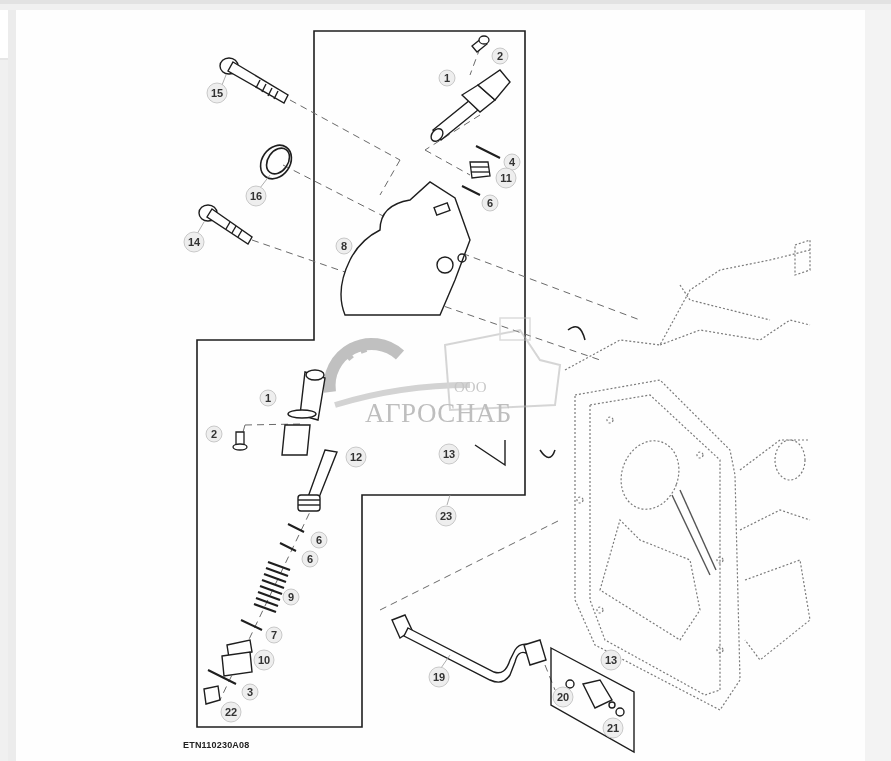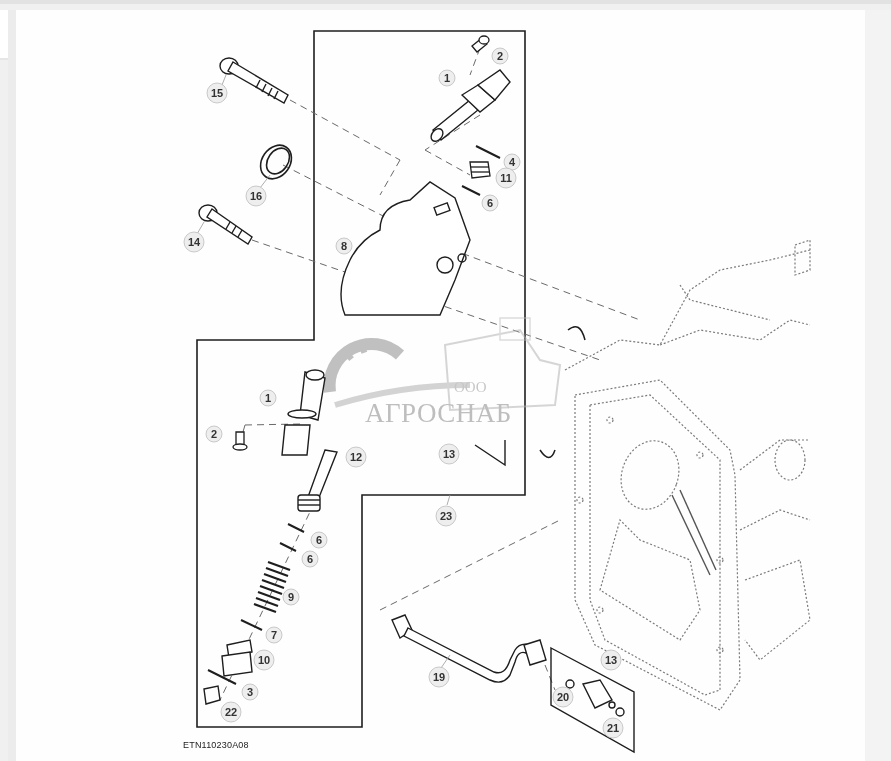--- a/index.html
+++ b/index.html
@@ -10,21 +10,21 @@
   .topbar { position:absolute; left:0; top:0; width:891px; height:4px; background:#e2e2e2; }
   .left-panel { position:absolute; left:0; top:10px; width:8px; height:48px; background:#ffffff; border-bottom:2px solid #e6e6e6; }
   .left-gutter { position:absolute; left:8px; top:10px; width:8px; height:751px; background:#ececec; }
   .canvas {
     position:absolute; left:16px; top:10px; width:849px; height:751px;
     background:#fefefe;
   }
   .right-gutter { position:absolute; left:865px; top:10px; width:26px; height:751px; background:#f3f3f3; }
   svg { position:absolute; left:0; top:0; }
   .callout-text { font-family:"Liberation Sans", sans-serif; font-weight:bold; font-size:11px; fill:#333; }
-  .figure-id { position:absolute; left:183px; top:740px; font-size:9px; font-weight:normal; color:#222; letter-spacing:0.2px; }
+  .figure-id { position:absolute; left:183px; top:740px; font-size:9px; font-weight:bold; color:#222; letter-spacing:0.2px; }
   .wm-ooo { font-family:"Liberation Serif", serif; font-size:15px; fill:#9a9a9a; }
   .wm-brand { font-family:"Liberation Serif", serif; font-size:27px; fill:#8a8a8a; letter-spacing:0.5px; }
 </style>
 </head>
 <body>
 
 <div class="topbar"></div>
 <div class="left-panel"></div>
 <div class="left-gutter"></div>
 <div class="right-gutter"></div>

